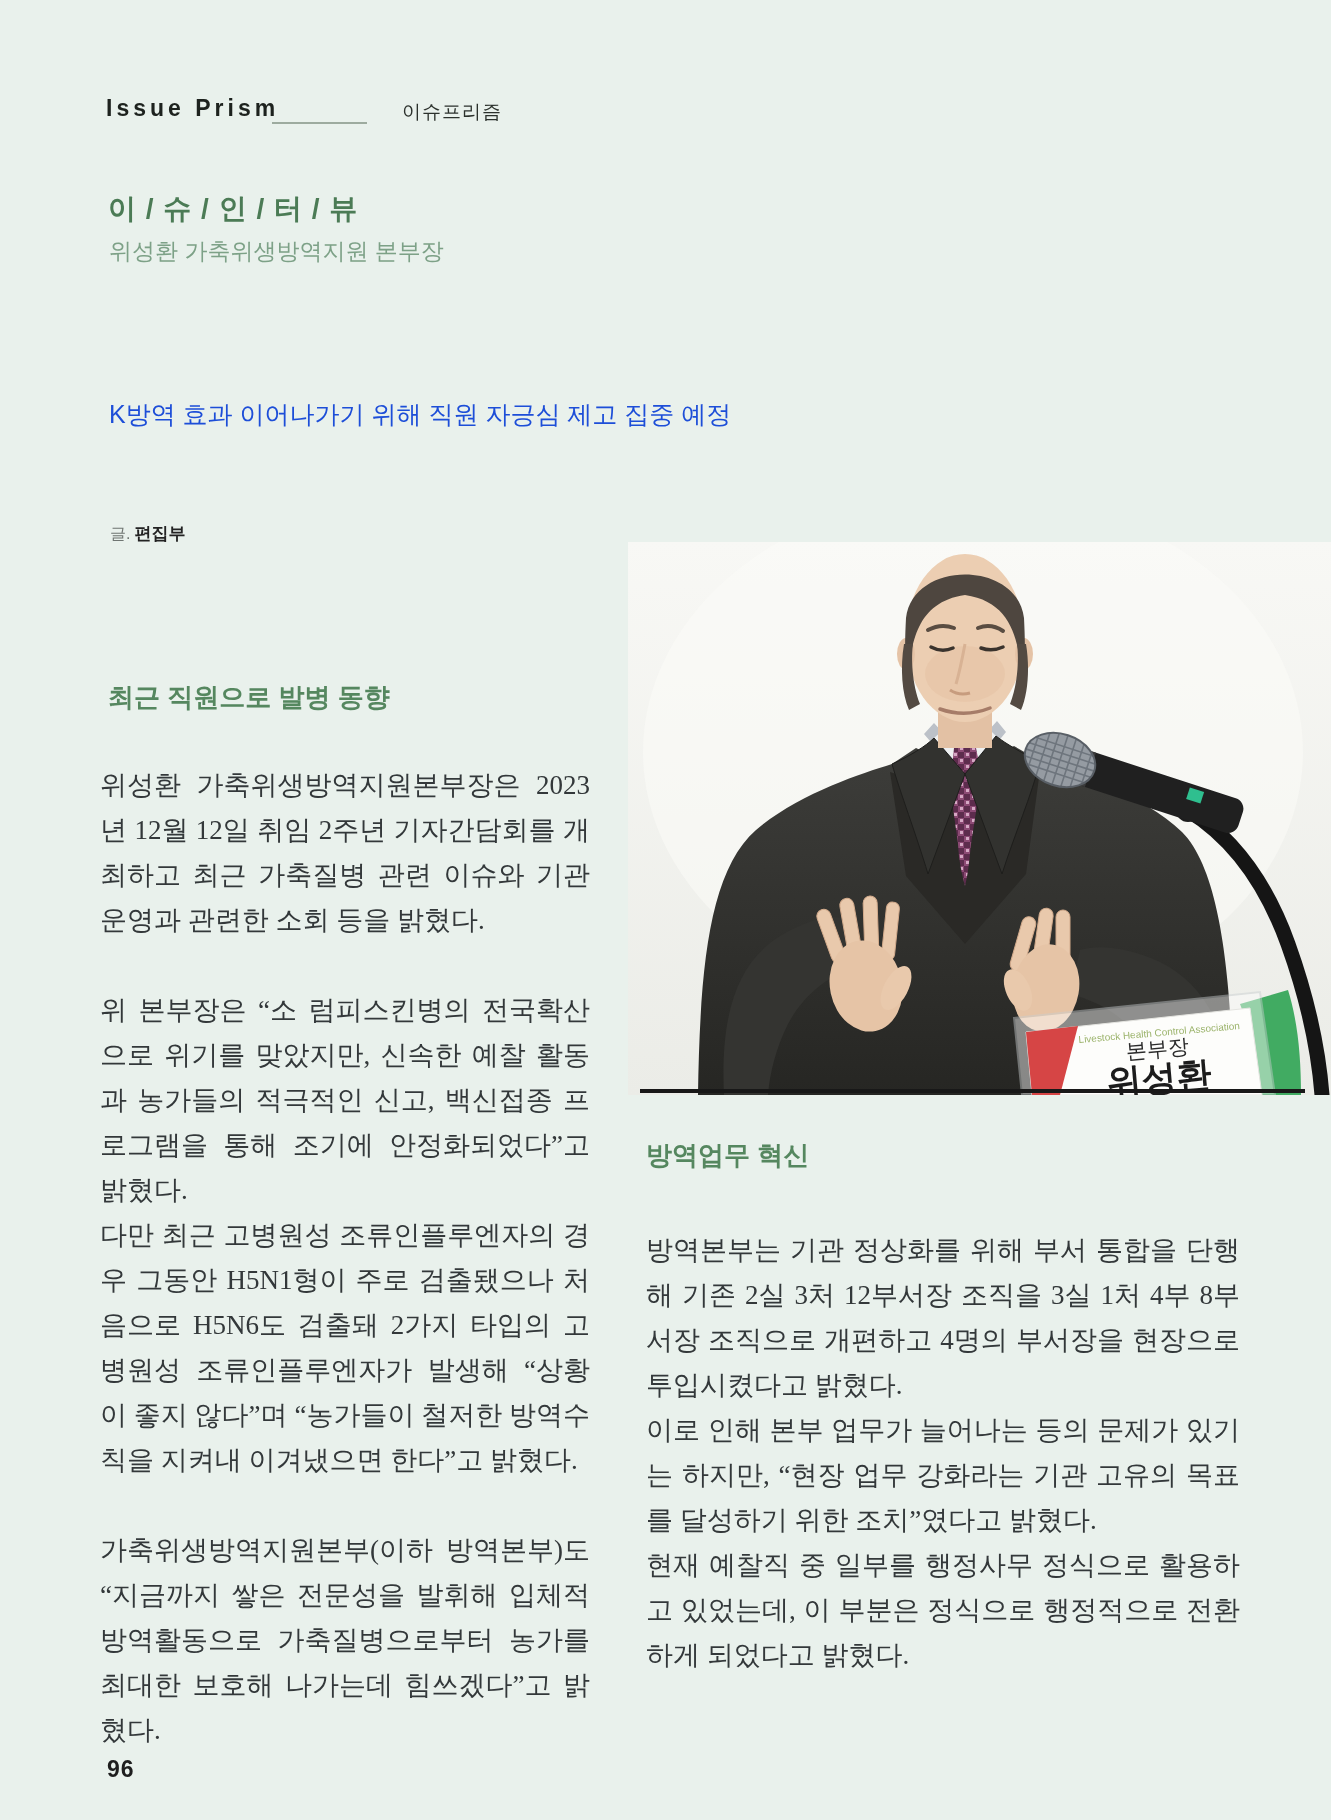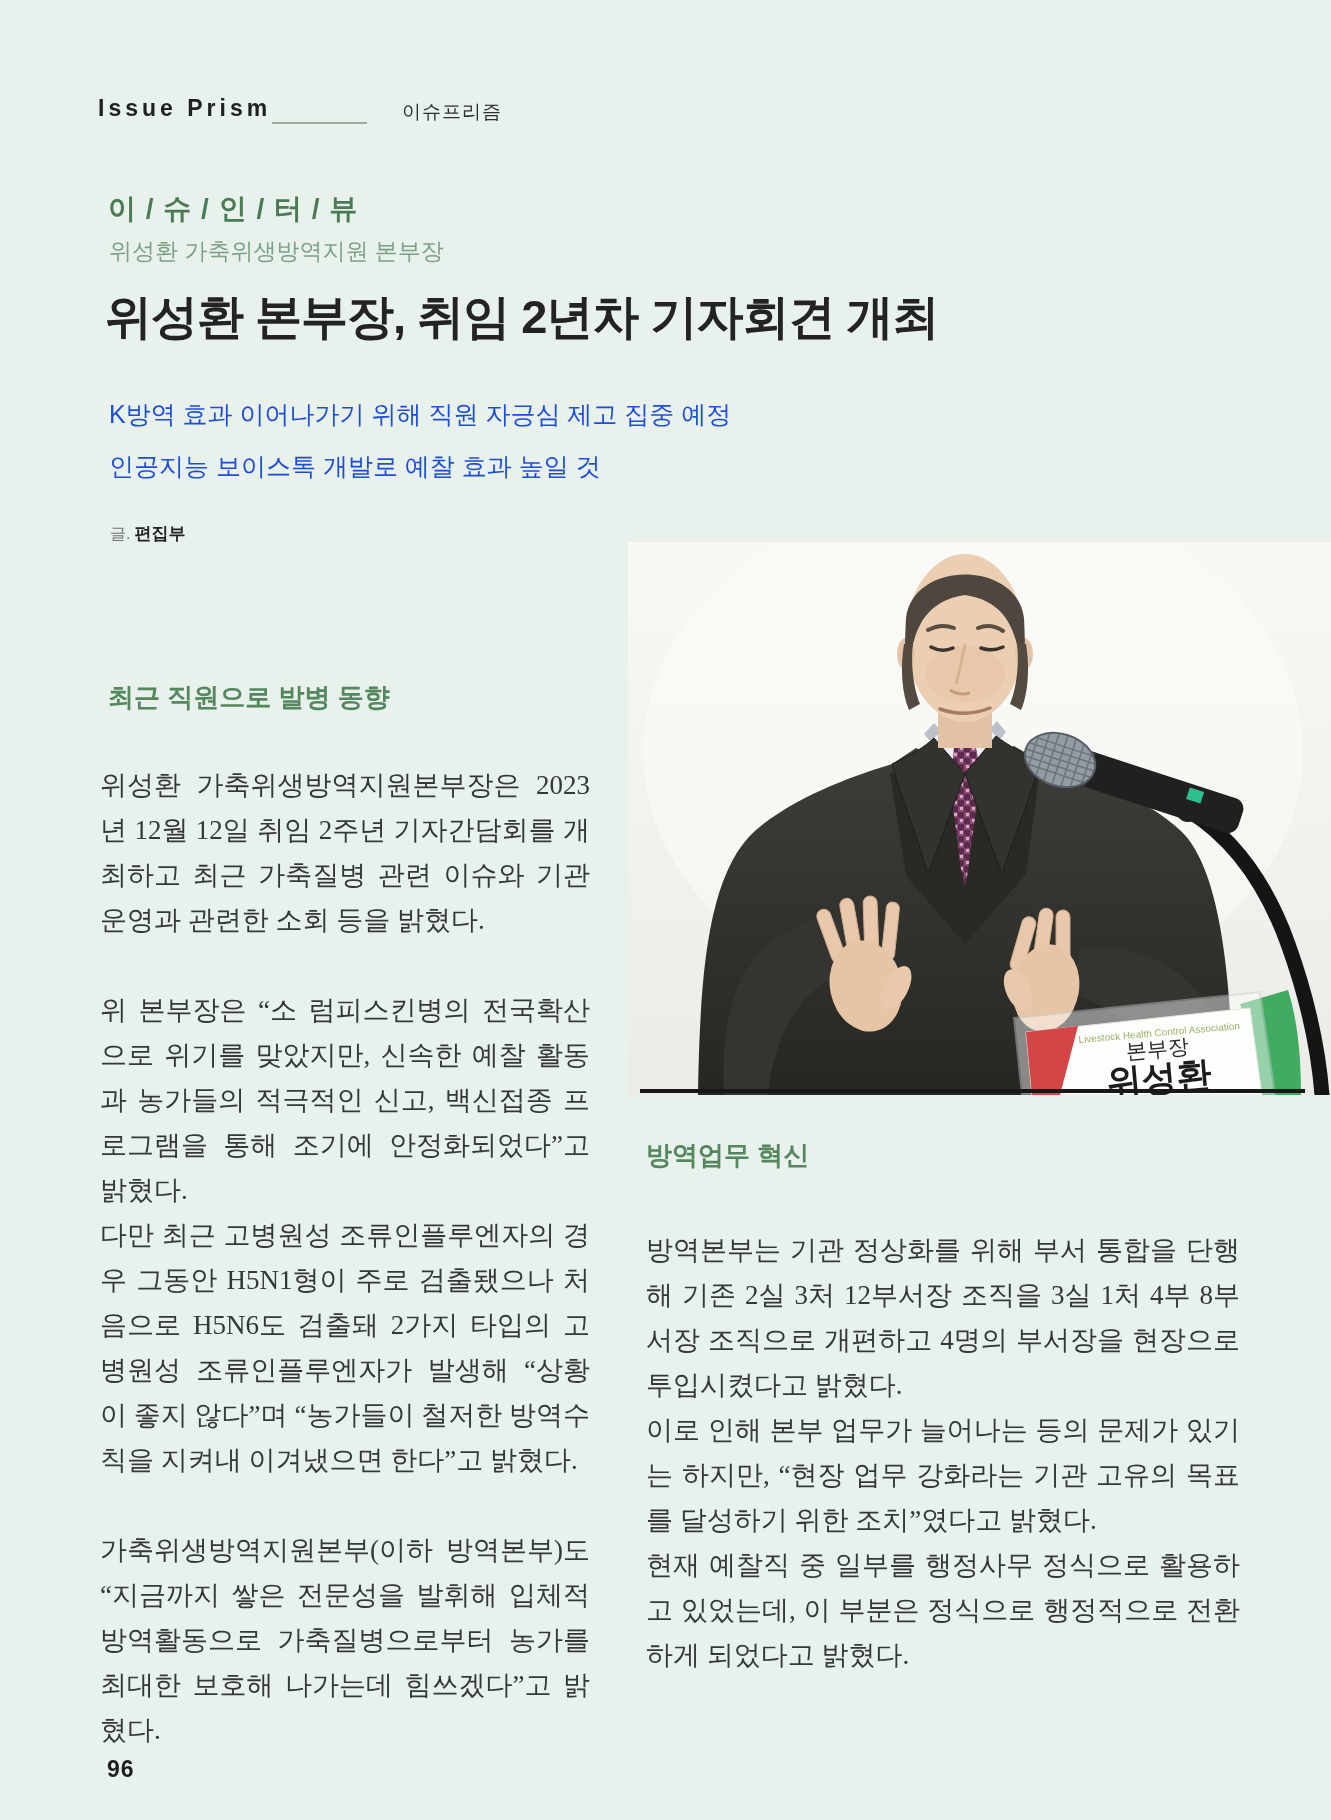--- a/index.html
+++ b/index.html
@@ -5,21 +5,21 @@
   html,body { margin:0; padding:0; background:#dfe9e4; }
   .page {
     position:relative; width:1331px; height:1820px;
     background:#e9f1ec; overflow:hidden;
     font-family:"Liberation Sans", sans-serif;
     color:#2c2f2d;
   }
   .abs { position:absolute; }
 
   .brand {
-    left:98px; top:95px; font-size:23px; font-weight:bold;
+    left:106px; top:95px; font-size:23px; font-weight:bold;
     letter-spacing:4px; color:#1d221e;
   }
   .brand-line {
     left:272px; top:122px; width:95px; height:2px; background:#9dab9f;
   }
   .brand-kr { left:402px; top:99px; font-size:19px; color:#2b312c; letter-spacing:1px; }
 
   .kicker {
     left:108px; top:190px; font-size:28px; font-weight:800;
     color:#4b7b55; letter-spacing:1px;
@@ -70,23 +70,21 @@
 <body>
 
 <div class="page">
 
   <div class="abs brand">Issue Prism</div>
   <div class="abs brand-line"></div>
   <div class="abs brand-kr">이슈프리즘</div>
 
   <div class="abs kicker">이 / 슈 / 인 / 터 / 뷰</div>
   <div class="abs person-title">위성환 가축위생방역지원 본부장</div>
-  <div class="abs headline">위성환 본부장, 취임 2년차 기자회견 개최</div>
   <div class="abs subtitle sub1">K방역 효과 이어나가기 위해 직원 자긍심 제고 집중 예정</div>
-  <div class="abs subtitle sub2">인공지능 보이스톡 개발로 예찰 효과 높일 것</div>
   <div class="abs byline">
     <span class="lbl">글.</span><span class="author">편집부</span>
   </div>
 
   <div class="abs sec-heading sec1-heading">최근 직원으로 발병 동향</div>
 
   <div class="abs body-col col-left">
     <p class="gap-after">위성환 가축위생방역지원본부장은 2023년 12월 12일 취임 2주년 기자간담회를 개최하고 최근 가축질병 관련 이슈와 기관 운영과 관련한 소회 등을 밝혔다.</p>
     <p>위 본부장은 “소 럼피스킨병의 전국확산으로 위기를 맞았지만, 신속한 예찰 활동과 농가들의 적극적인 신고, 백신접종 프로그램을 통해 조기에 안정화되었다”고 밝혔다.</p>
     <p class="gap-after">다만 최근 고병원성 조류인플루엔자의 경우 그동안 H5N1형이 주로 검출됐으나 처음으로 H5N6도 검출돼 2가지 타입의 고병원성 조류인플루엔자가 발생해 “상황이 좋지 않다”며 “농가들이 철저한 방역수칙을 지켜내 이겨냈으면 한다”고 밝혔다.</p>

